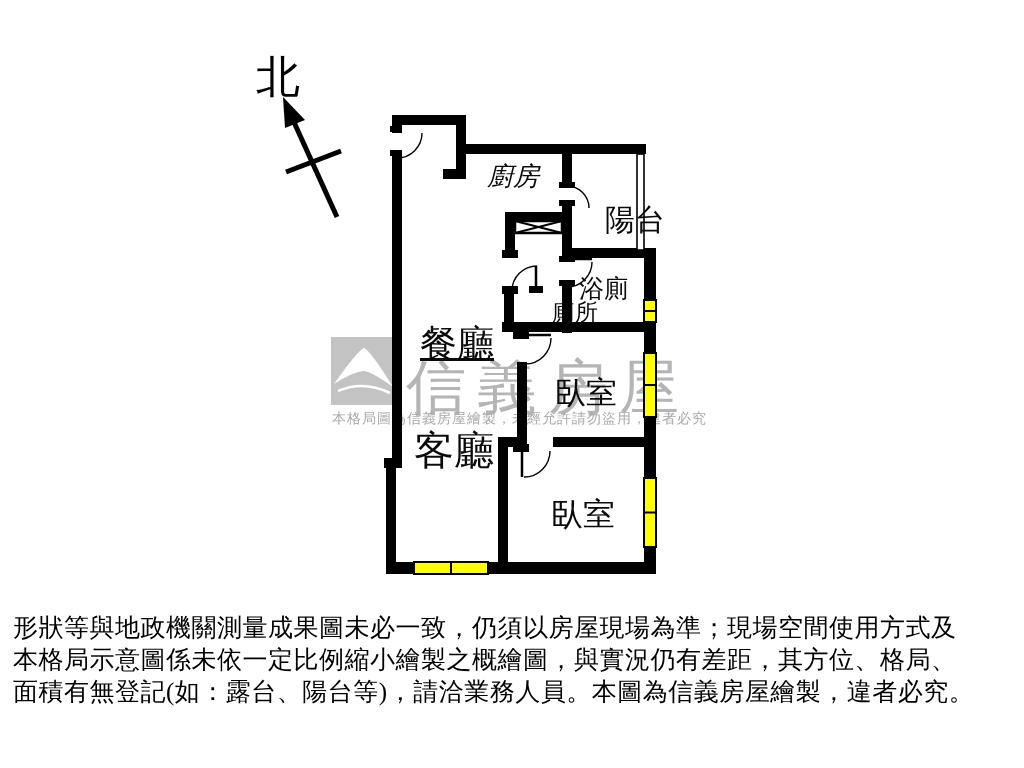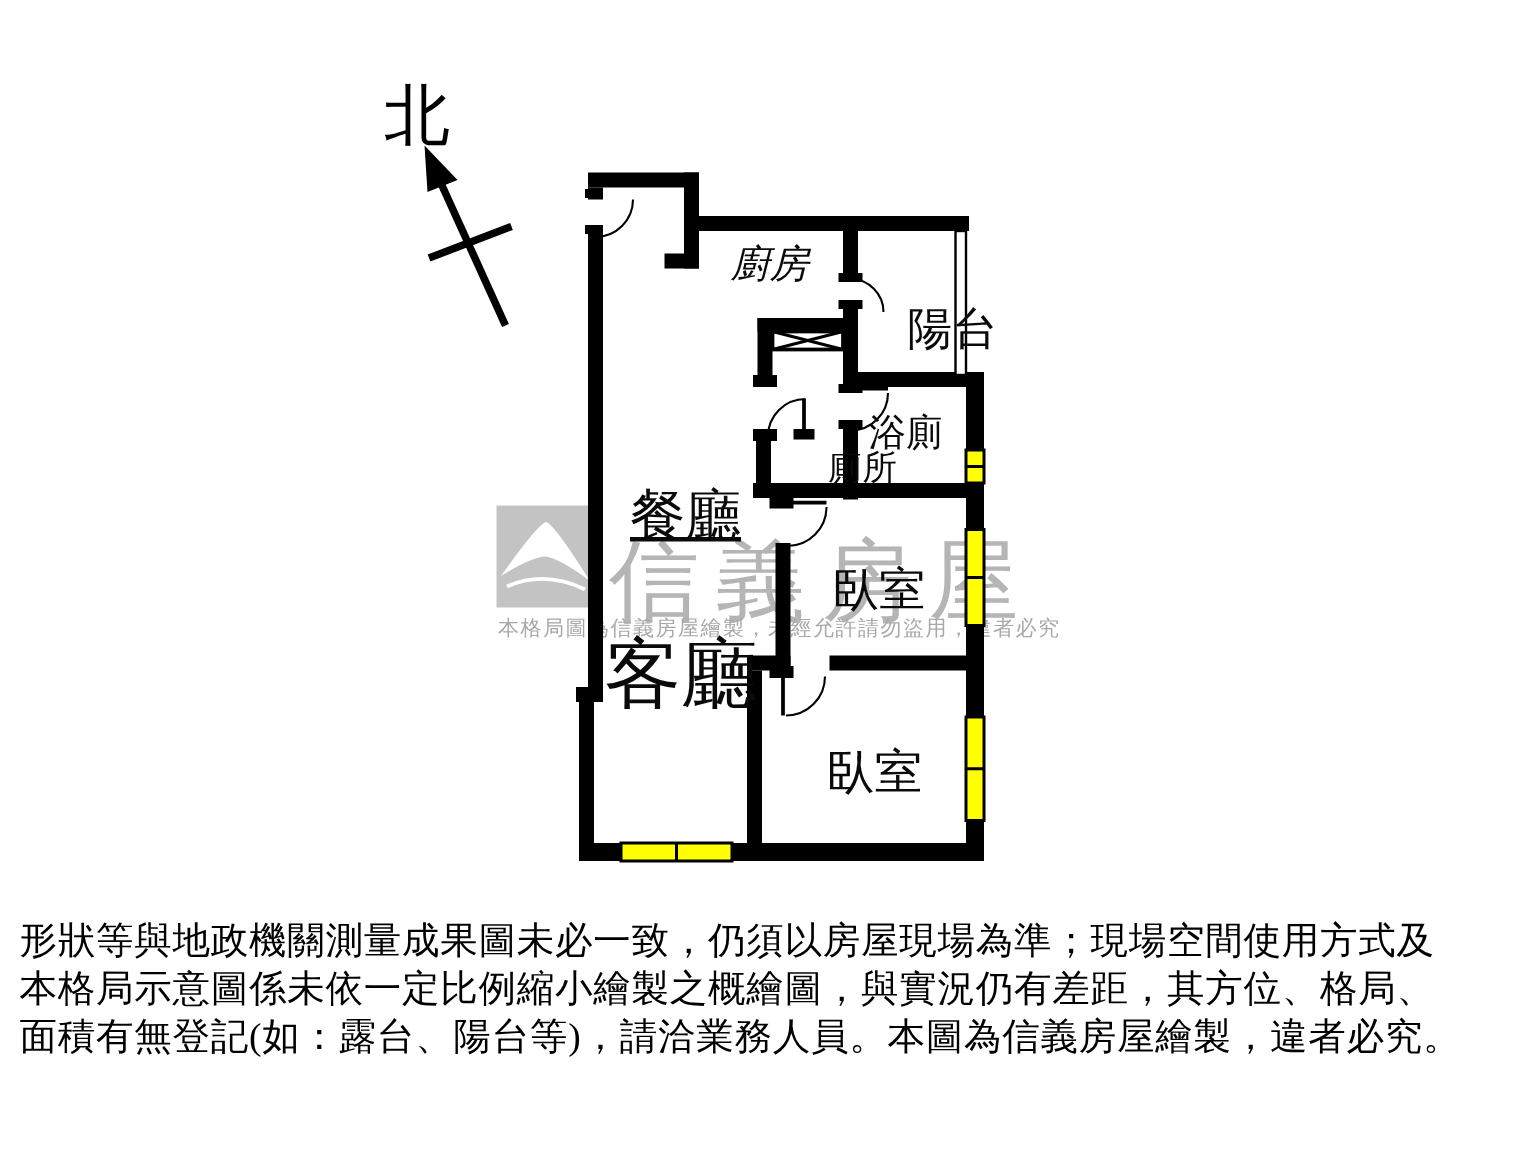--- a/index.html
+++ b/index.html
@@ -115,21 +115,21 @@
       </g>
     </svg>
 
   <div id="room-labels">
       <div class="room-label" style="left: 513px; top: 176px; font-size: 26px; font-style: italic;">廚房</div>
       <div class="room-label" style="left: 635px; top: 220px; font-size: 30px; text-align: center;">陽台</div>
       <div class="room-label" style="left: 604px; top: 288px; font-size: 25px; font-family: Liberation Mono, monospace;">浴廁</div>
       <div class="room-label" style="left: 539px; top: 312px; font-size: 23px; margin-left: 36px;">廁所</div>
       <div class="room-label" style="left: 457px; top: 344px; font-size: 37px; text-decoration: underline;">餐廳</div>
       <div class="room-label" style="left: 586px; top: 393px; font-size: 31px;">臥室</div>
-      <div class="room-label" style="left: 454px; top: 450px; font-size: 51px;">客廳</div>
+      <div class="room-label" style="left: 454px; top: 450px; font-size: 40px;">客廳</div>
       <div class="room-label" style="left: 583px; top: 515px; font-size: 32px;">臥室</div>
     </div>
 
   <div class="disclaimer">
     <div class="line">形狀等與地政機關測量成果圖未必一致，仍須以房屋現場為準；現場空間使用方式及</div>
     <div class="line">本格局示意圖係未依一定比例縮小繪製之概繪圖，與實況仍有差距，其方位、格局、</div>
     <div class="line">面積有無登記(如：露台、陽台等)，請洽業務人員。本圖為信義房屋繪製，違者必究。</div>
   </div>
 
 </div>

